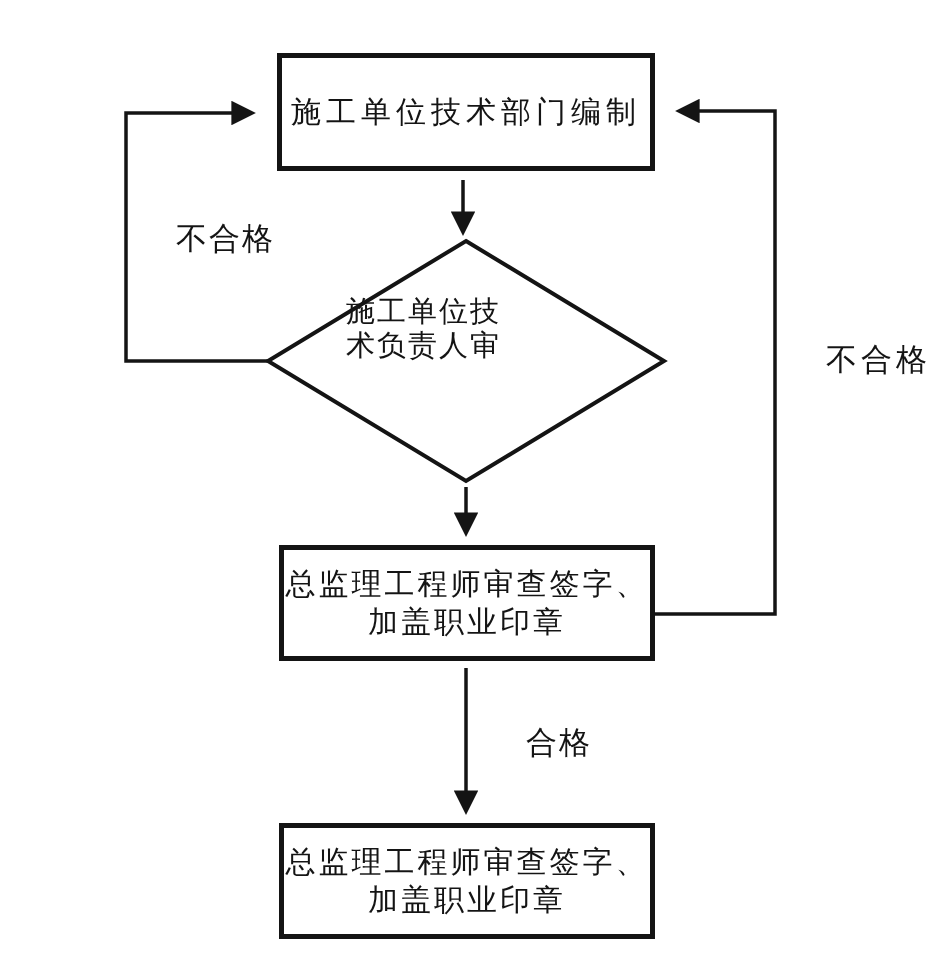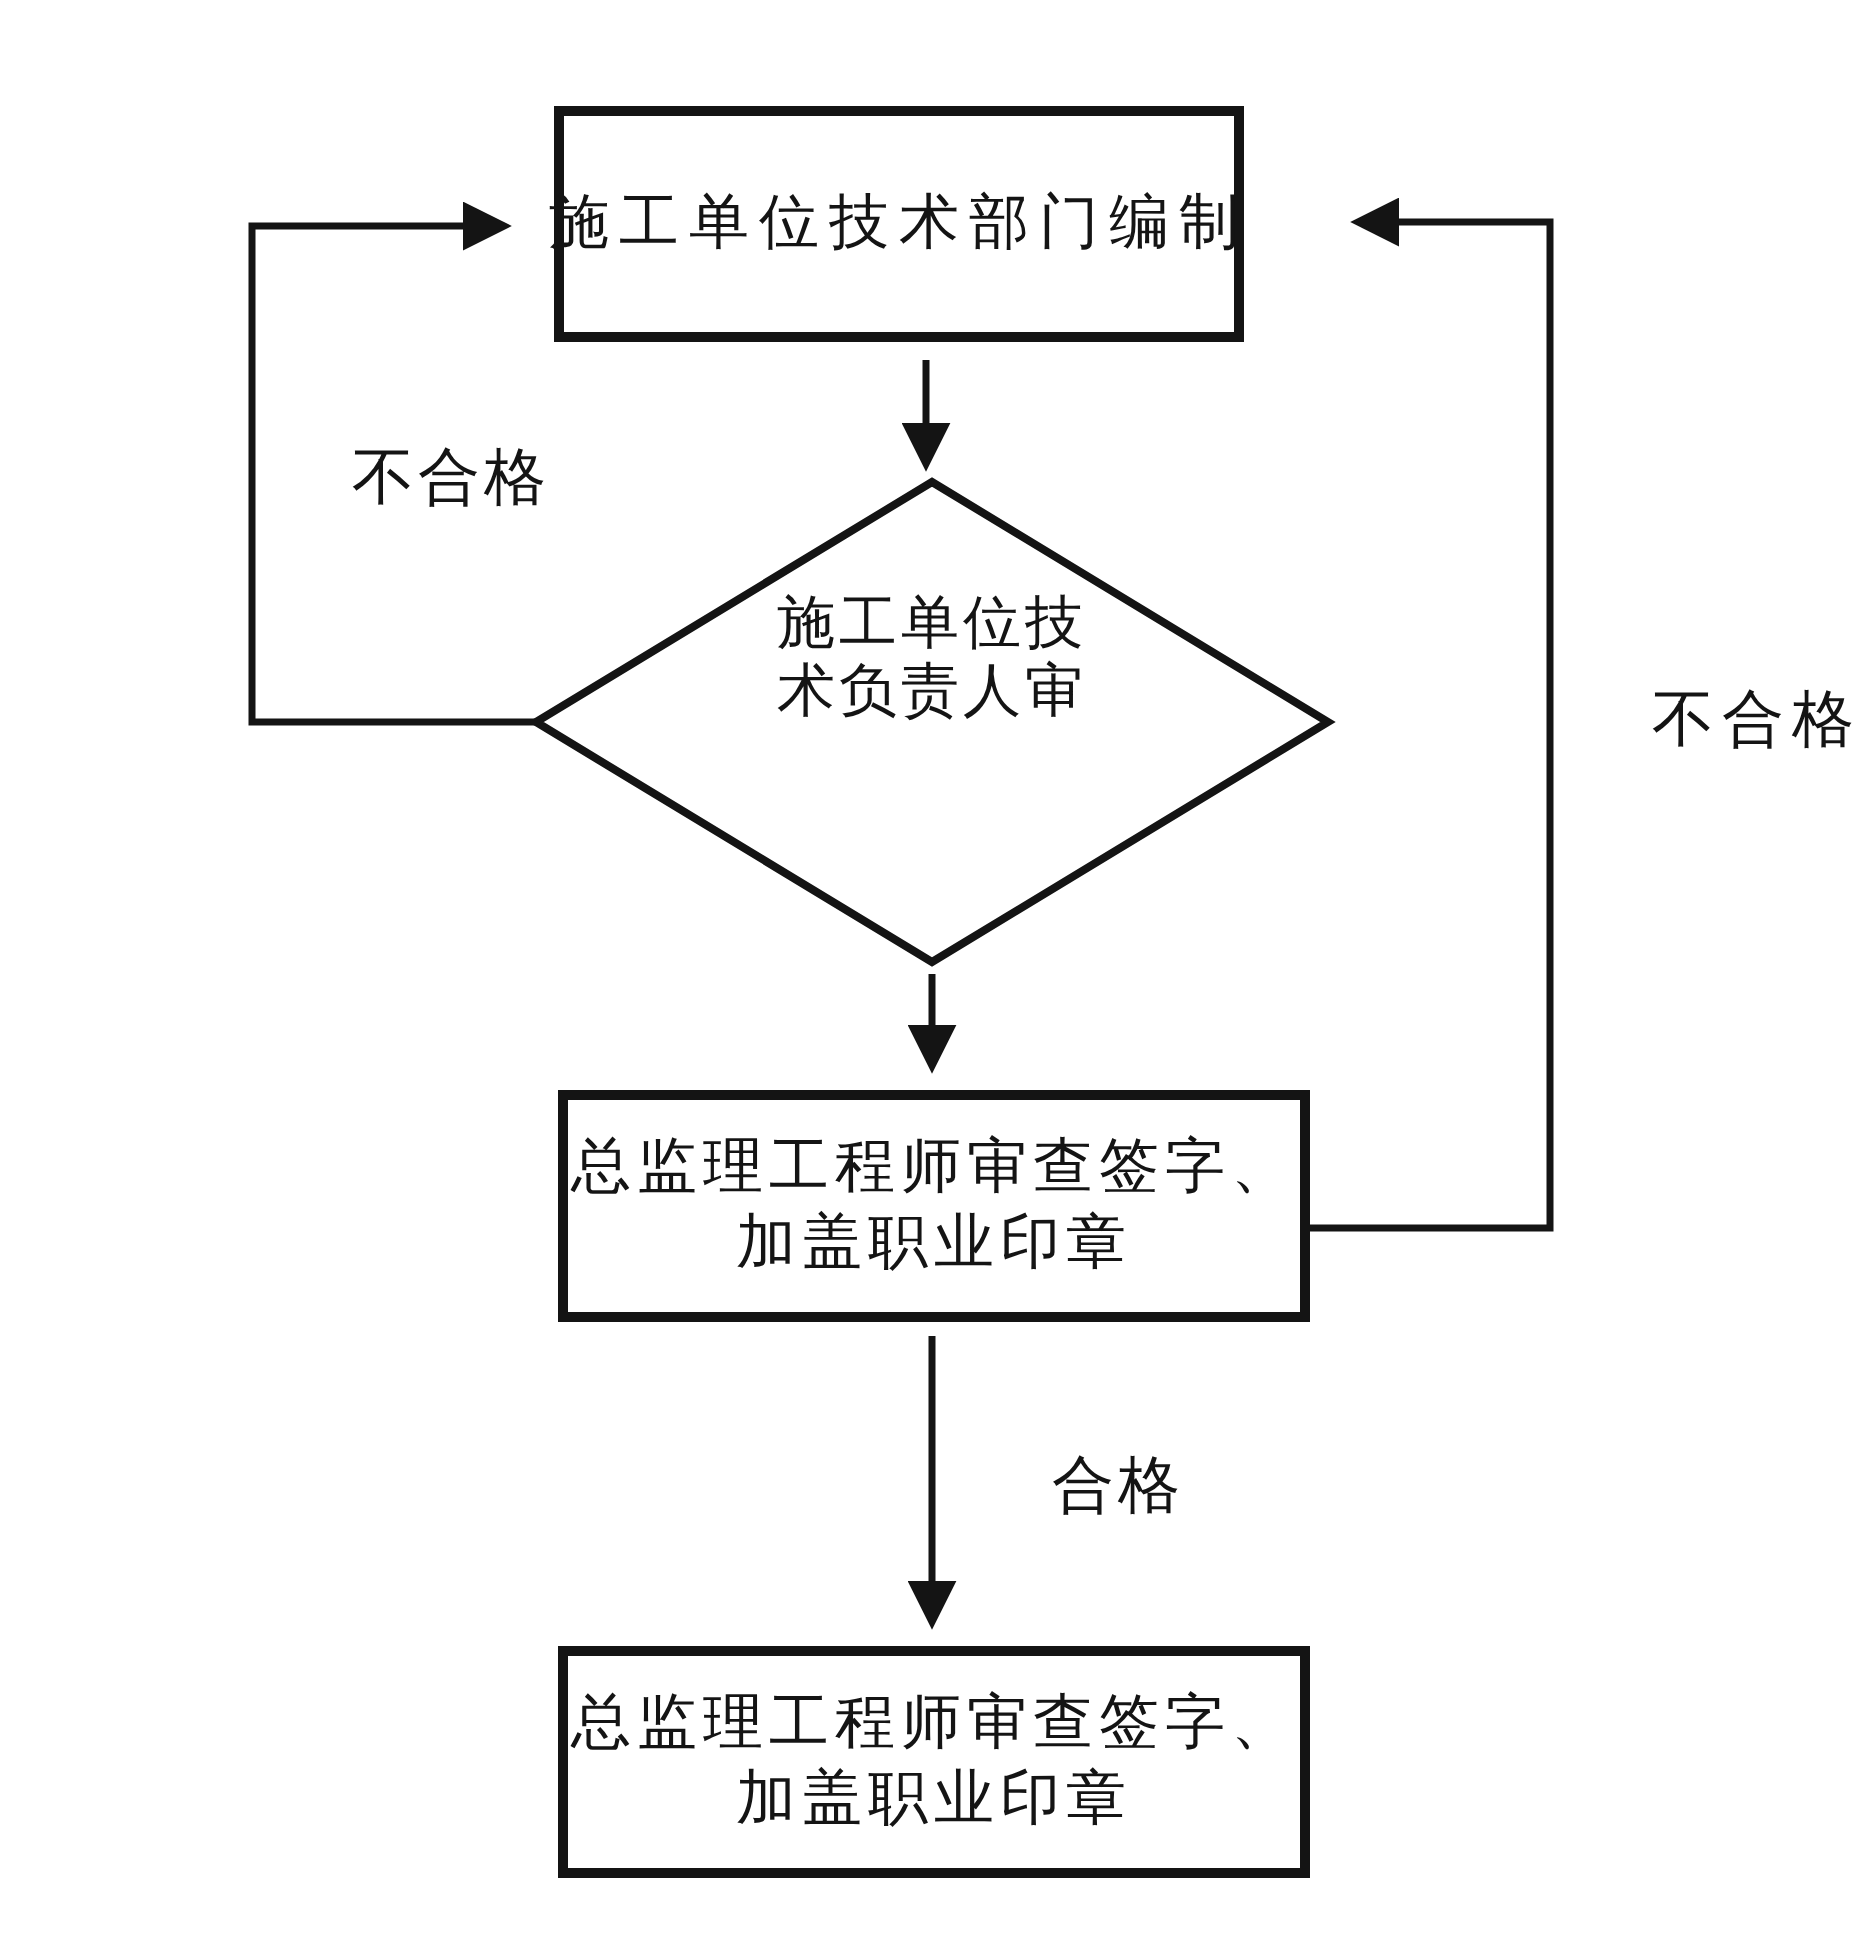--- a/index.html
+++ b/index.html
@@ -33,30 +33,30 @@
     justify-content: center;
     text-align: center;
     z-index: 2;
   }
   .node .line {
     font-size: 30px;
     line-height: 38px;
     letter-spacing: 3px;
     white-space: nowrap;
   }
-  .box-start { left: 277px; top: 53px;  width: 345px; height: 118px; }
+  .box-start { left: 277px; top: 53px;  width: 378px; height: 118px; }
   .box-start .line { letter-spacing: 5px; }
   .box-chief { left: 279px; top: 545px; width: 376px; height: 116px; }
   .box-final { left: 279px; top: 823px; width: 376px; height: 116px; }
 
   .diamond-text {
     position: absolute;
     left: 346px; top: 294px;
     width: 240px;
-    text-align: center;
+    text-align: left;
     z-index: 2;
     background: transparent;
   }
   .diamond-text .line {
     font-size: 29px;
     line-height: 34px;
     letter-spacing: 2px;
     white-space: nowrap;
   }
   .edge-label {

